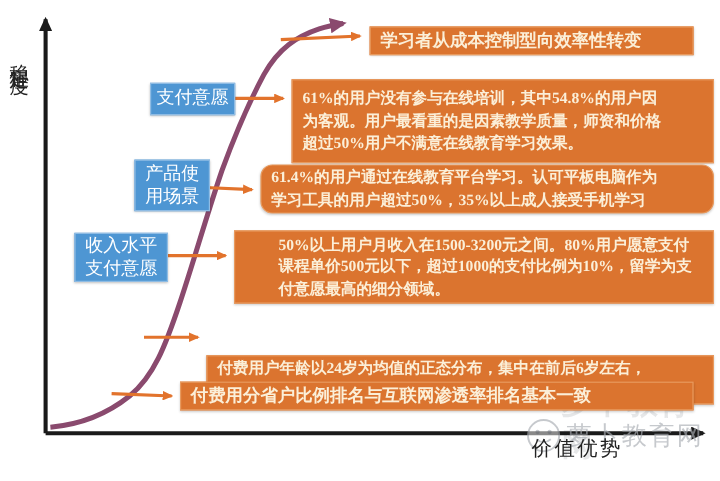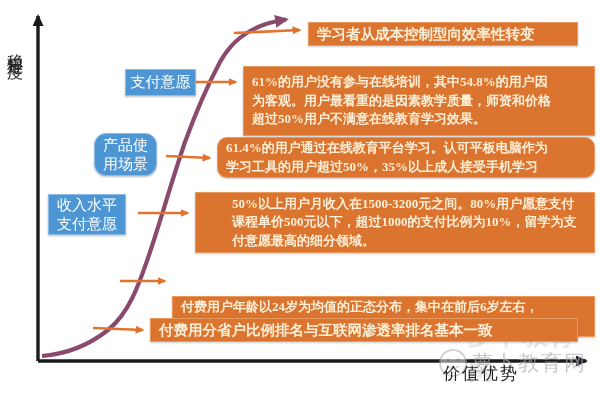--- a/index.html
+++ b/index.html
@@ -100,23 +100,23 @@
     <line class="conn" x1="166" y1="156" x2="210" y2="158" marker-end="url(#arrO)"></line>
     <line class="conn" x1="138" y1="213" x2="188" y2="213" marker-end="url(#arrO)"></line>
     <line class="conn" x1="120" y1="281" x2="165" y2="281" marker-end="url(#arrO)"></line>
     <line class="conn" x1="93" y1="328" x2="143" y2="330" marker-end="url(#arrO)"></line>
   </svg>
 
   <div class="y-axis-label">稳定程度</div>
   <div class="x-axis-label">价值优势</div>
 
   <div class="bluebox" style="left:125px;top:69px;width:69px;height:25px;">支付意愿</div>
-  <div class="bluebox" style="left:94px;top:133px;width:61px;height:41px;border-radius:12px;">产品使
+  <div class="bluebox" style="left:112px;top:133px;width:61px;height:41px;">产品使
 用场景</div>
-  <div class="bluebox" style="left:48px;top:194px;width:76px;height:39px;">收入水平
+  <div class="bluebox" style="left:62px;top:194px;width:76px;height:39px;">收入水平
 支付意愿</div>
 
   <div class="orangebox ob-lg" style="left:308px;top:22px;width:270px;height:24px;">学习者从成本控制型向效率性转变</div>
   <div class="orangebox ob-sm" style="left:243px;top:66px;width:352px;height:70px;">61%的用户没有参与在线培训，其中54.8%的用户因
 为客观。用户最看重的是因素教学质量，师资和价格
 超过50%用户不满意在线教育学习效果。</div>
   <div class="orangebox ob-sm" style="left:217px;top:137px;width:378px;height:41px;border-radius:10px;">61.4%的用户通过在线教育平台学习。认可平板电脑作为
 学习工具的用户超过50%，35%以上成人接受手机学习</div>
   <div class="orangebox ob-sm" style="left:195px;top:192px;width:400px;height:61px;padding-left:36px;">50%以上用户月收入在1500-3200元之间。80%用户愿意支付
 课程单价500元以下，超过1000的支付比例为10%，留学为支

